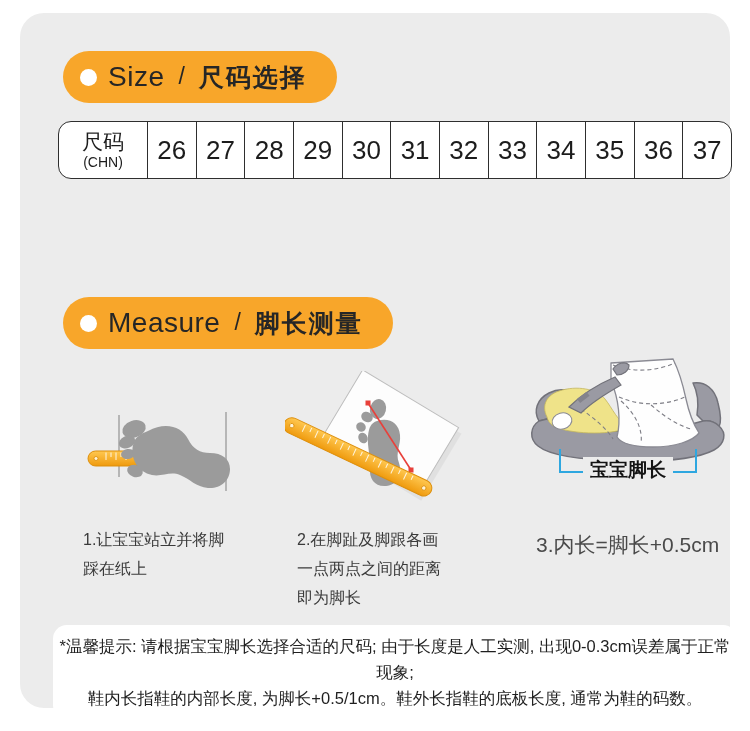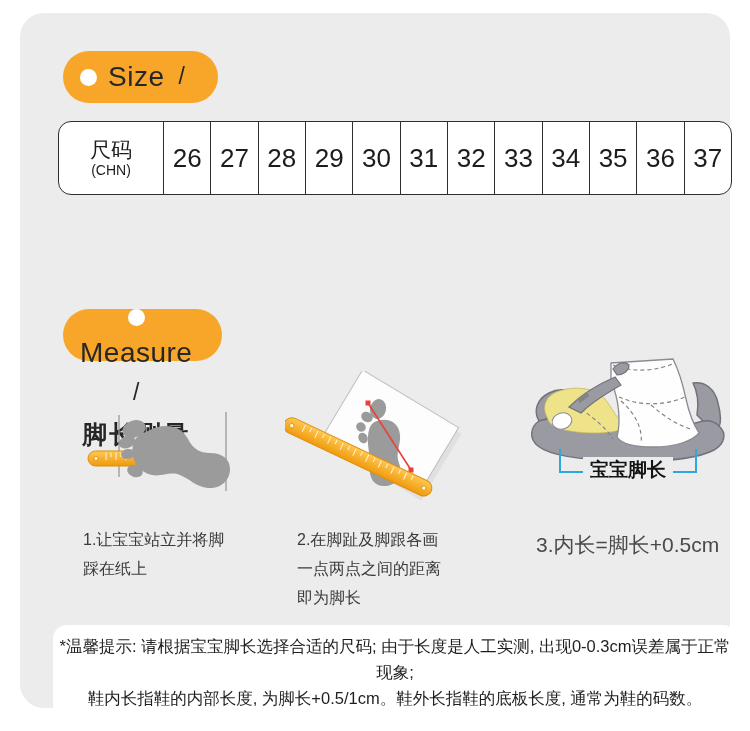--- a/index.html
+++ b/index.html
@@ -14,28 +14,28 @@
   
   .badge{
     position:absolute;left:43px;height:52px;display:inline-flex;align-items:center;
     gap:11px;padding:0 30px 0 17px;background:#f8a62a;border-radius:27px;color:#262626;
   }
   .badge .dot{width:17px;height:17px;border-radius:50%;background:#ffffff;flex:0 0 auto;}
   .badge .en{font-size:28px;font-weight:normal;letter-spacing:.5px;}
   .badge .sep{font-size:23px;font-weight:400;margin:0 3px;transform:translateY(-1px);}
   .badge .zh{font-size:25px;font-weight:bold;letter-spacing:2px;}
   #size-badge{top:38px;}
-  #measure-badge{top:296px;flex-direction:column;}
+  #measure-badge{top:284px;}
   
   .table-wrap{
     position:absolute;left:38px;top:108px;width:672px;background:#ffffff;
     border:1.5px solid #2e2e2e;border-radius:13px;overflow:hidden;
   }
   .table-wrap table{border-collapse:collapse;width:calc(100% + 2px);margin:-1px;table-layout:fixed;}
-  .table-wrap td{border:1px solid #2e2e2e;text-align:center;vertical-align:middle;padding:8px;color:#1c1c1c;}
+  .table-wrap td{border:1px solid #2e2e2e;text-align:center;vertical-align:middle;padding:0;color:#1c1c1c;}
   .table-wrap tr:nth-child(1) td{height:56px;}
   .table-wrap tr:nth-child(2) td{height:64px;}
   td.rowhead{width:88px;}
   td.rowhead .main{display:block;font-size:21px;line-height:24px;}
   td.rowhead .sub{display:block;font-size:14px;line-height:16px;}
   td.num{font-size:26px;}
   
   .ill{position:absolute;}
   #ill1{left:60px;top:388px;}
   #ill2{left:265px;top:358px;}
@@ -63,20 +63,21 @@
 </head>
 <body>
 
 <div class="stage">
   <div class="card">
 
     <div class="badge" id="size-badge">
       <span class="dot"></span>
       <span class="en">Size</span>
       <span class="sep">/</span>
+      <span class="zh">尺码选择</span>
     </div>
 
     <div class="table-wrap">
       <table>
         <tbody>
             <tr>
           <td class="rowhead">
             <span class="main">尺码</span>
             <span class="sub">(CHN)</span>
           </td>

